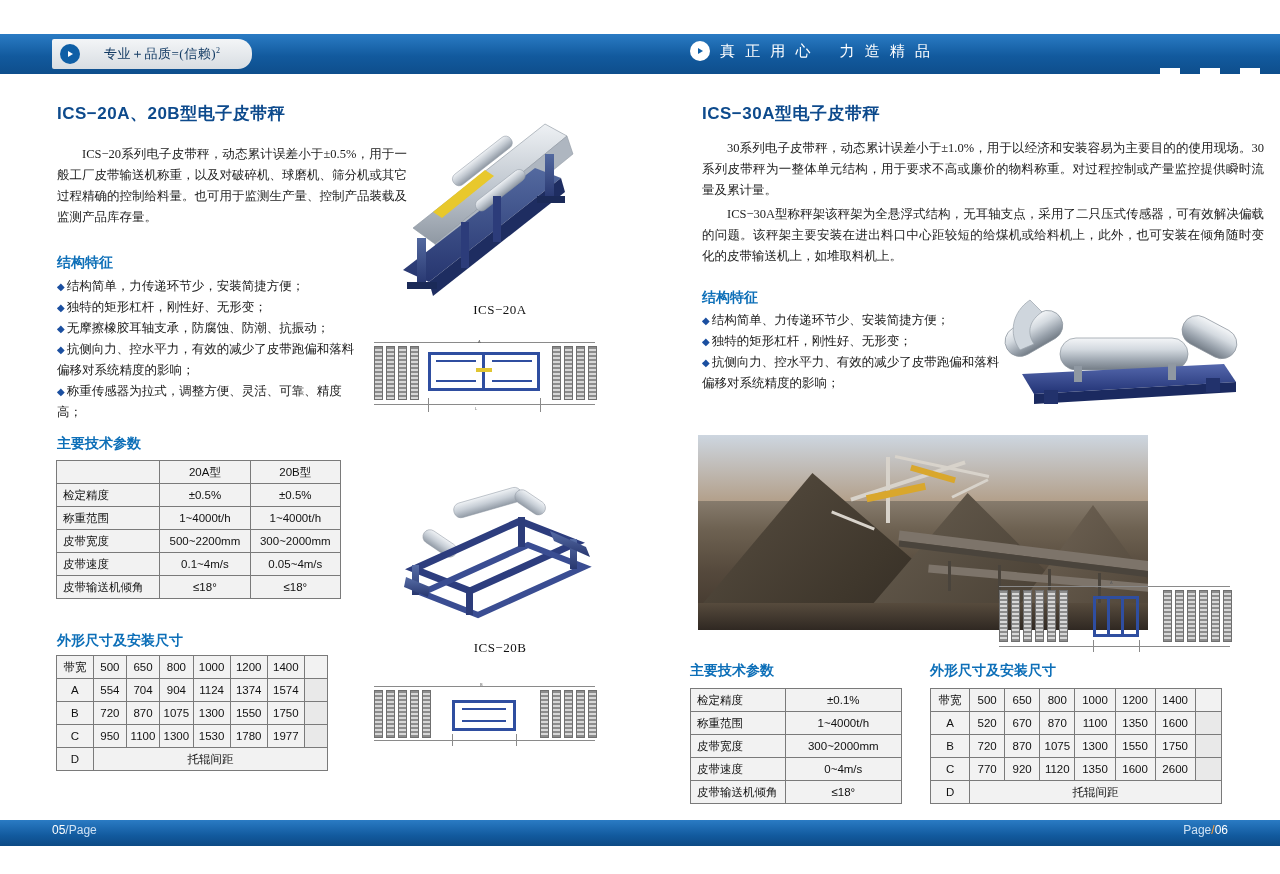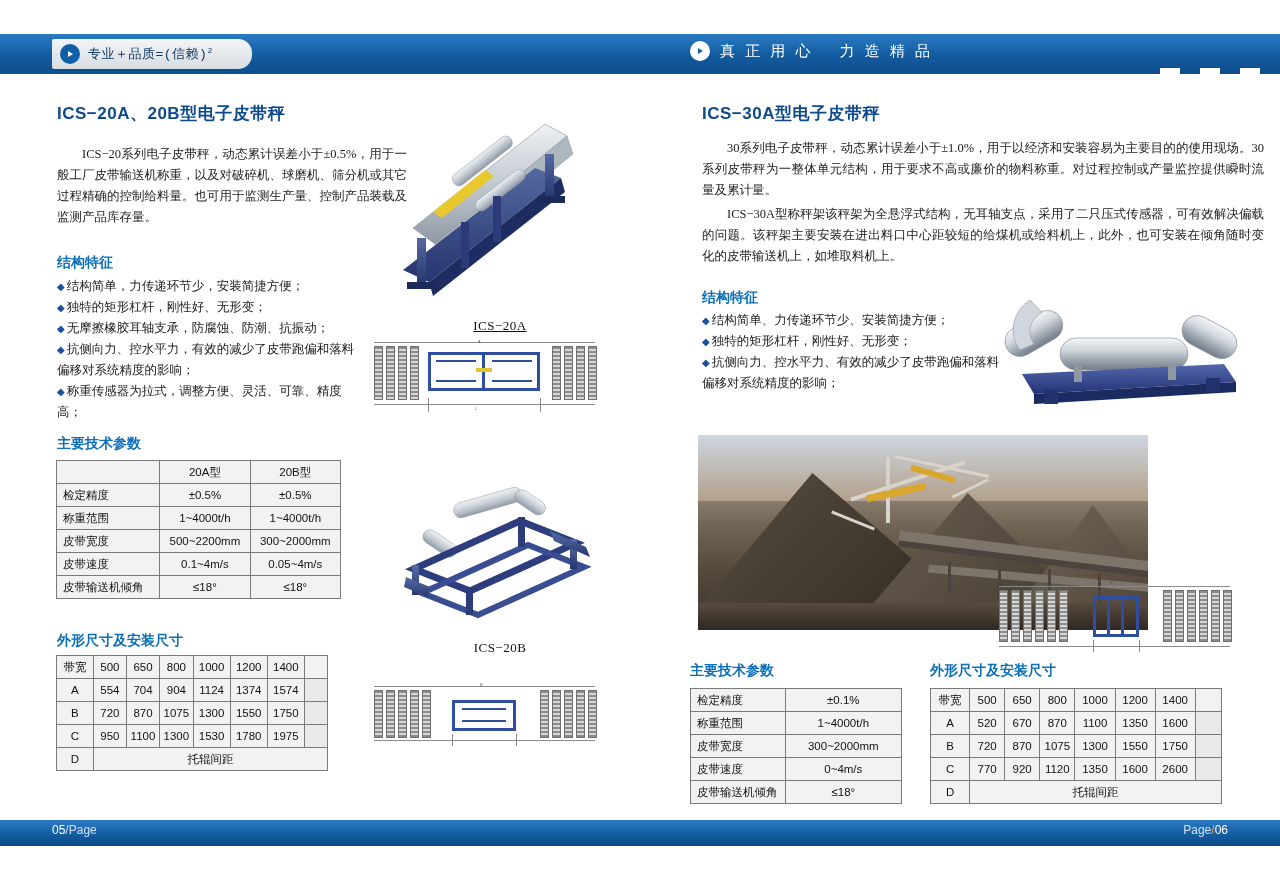--- a/index.html
+++ b/index.html
@@ -53,24 +53,24 @@
     background: #0f5fa6;
     display: inline-flex;
     align-items: center;
     justify-content: center;
     flex: 0 0 auto;
   }
   .play-circle svg { display:block; }
   .hdr-left-text {
     font-size: 13px;
     color: #123a63;
-    margin-left: 8px;
+    margin-left: 24px;
     letter-spacing: .5px;
     white-space: nowrap;
-    font-family: Liberation Mono, monospace;
+    font-family: Liberation Serif, serif;
   }
   .hdr-right {
     position: absolute;
     left: 690px; top: 7px;
     display: flex;
     align-items: center;
   }
   .hdr-right .play-circle { background:#ffffff; }
   .hdr-right-text {
     color: #ffffff;
@@ -344,21 +344,21 @@
         <td>1750</td>
         <td class="blank"></td>
       </tr>
       <tr>
         <td>C</td>
         <td>950</td>
         <td>1100</td>
         <td>1300</td>
         <td>1530</td>
         <td>1780</td>
-        <td>1975</td>
+        <td>1977</td>
         <td class="blank"></td>
       </tr>
       <tr>
         <td>D</td>
         <td colspan="7">托辊间距</td>
       </tr>
     </tbody>
       </table>
 
     <div class="illus" style="left:395px;top:38px;width:205px;height:195px;">
@@ -389,21 +389,21 @@
 
         <rect x="22" y="120" width="9" height="48" fill="url(#gblue)"></rect>
         <rect x="150" y="36" width="9" height="46" fill="url(#gblue)"></rect>
         <rect x="98" y="78" width="8" height="46" fill="#2c3c7a"></rect>
         <rect x="66" y="104" width="8" height="46" fill="#2c3c7a"></rect>
 
         <rect x="12" y="164" width="30" height="7" fill="#1b2a58"></rect>
         <rect x="142" y="78" width="28" height="7" fill="#1b2a58"></rect>
       </svg>
     </div>
-    <div class="cap" style="position:absolute;left:420px;top:238px;width:160px;text-decoration:underline;">ICS−20A</div>
+    <div class="cap" style="position:absolute;left:420px;top:222px;width:160px;">ICS−20A</div>
 
     <div class="cad" style="left:370px;top:258px;width:230px;height:85px;">
       <div class="post" style="left:4px;  top:8px; width:7px; height:52px;"></div>
       <div class="post" style="left:16px; top:8px; width:7px; height:52px;"></div>
       <div class="post" style="left:28px; top:8px; width:7px; height:52px;"></div>
       <div class="post" style="left:40px; top:8px; width:7px; height:52px;"></div>
       <div class="post" style="left:182px;top:8px; width:7px; height:52px;"></div>
       <div class="post" style="left:194px;top:8px; width:7px; height:52px;"></div>
       <div class="post" style="left:206px;top:8px; width:7px; height:52px;"></div>
       <div class="post" style="left:218px;top:8px; width:7px; height:52px;"></div>

